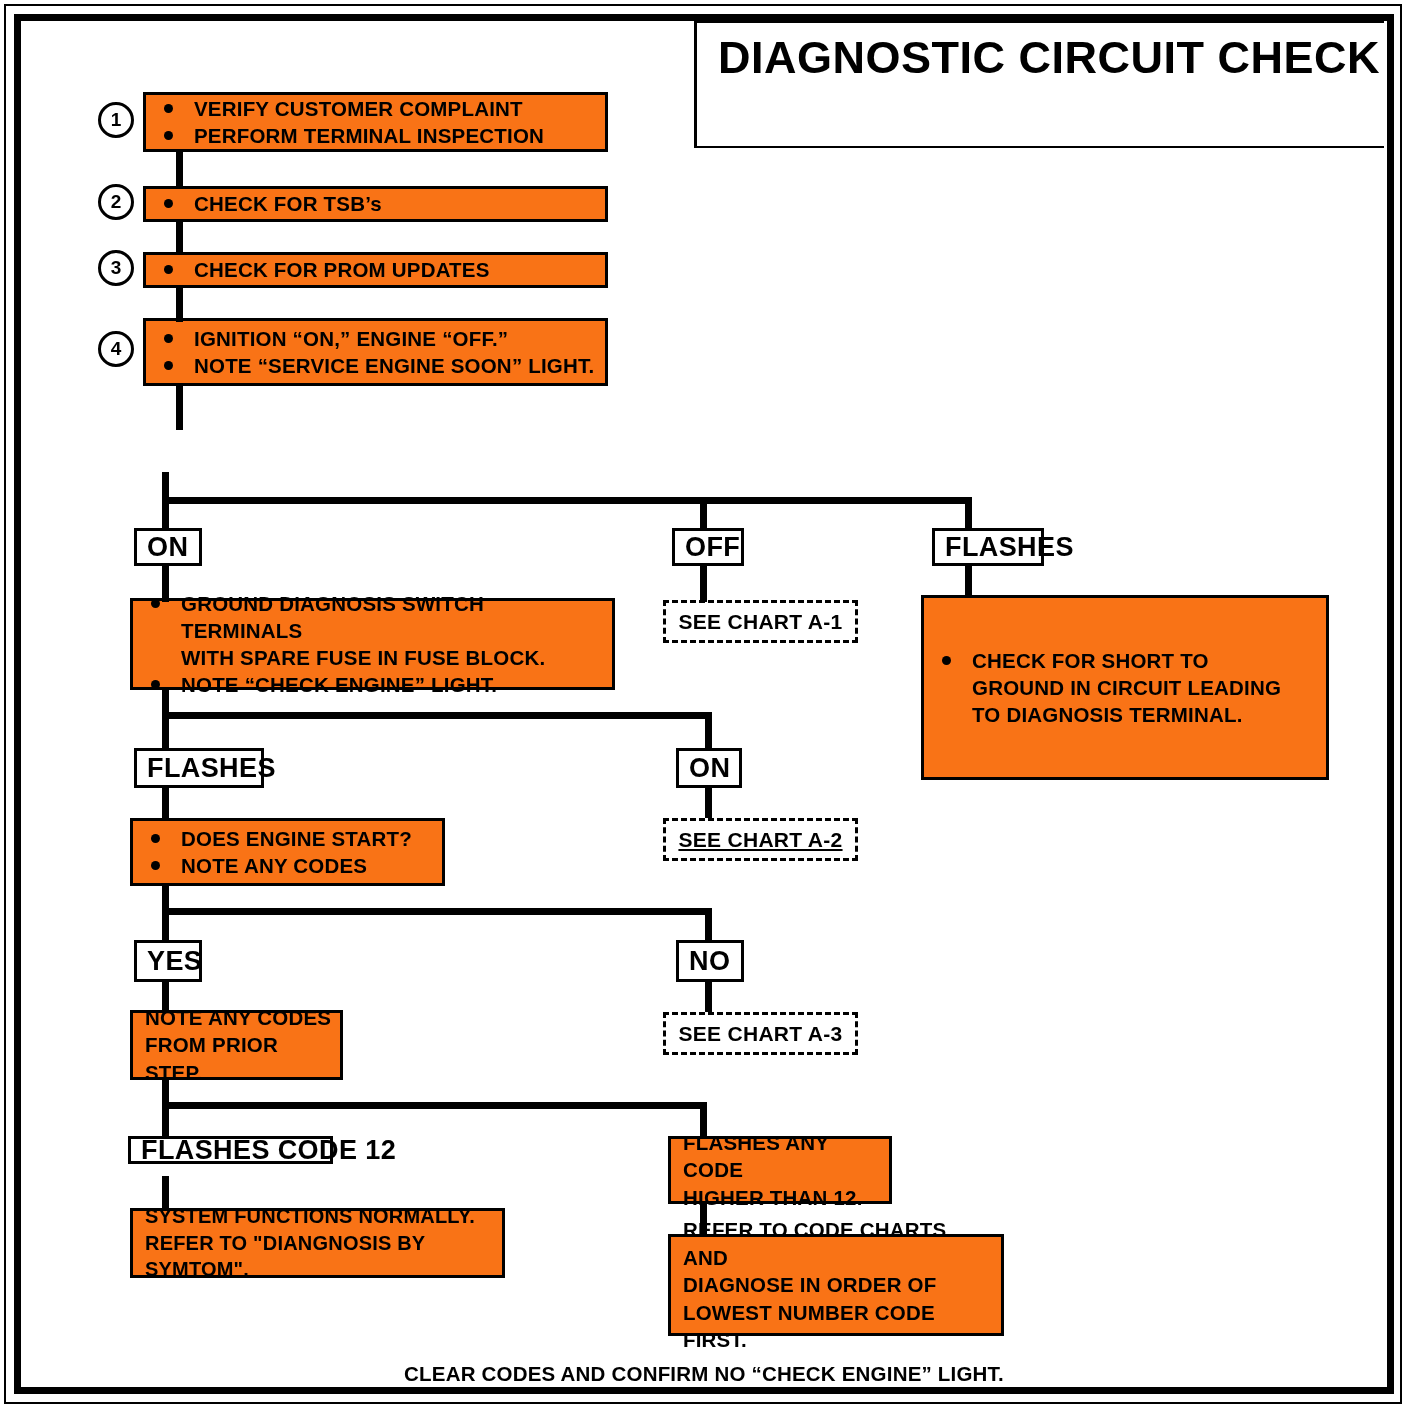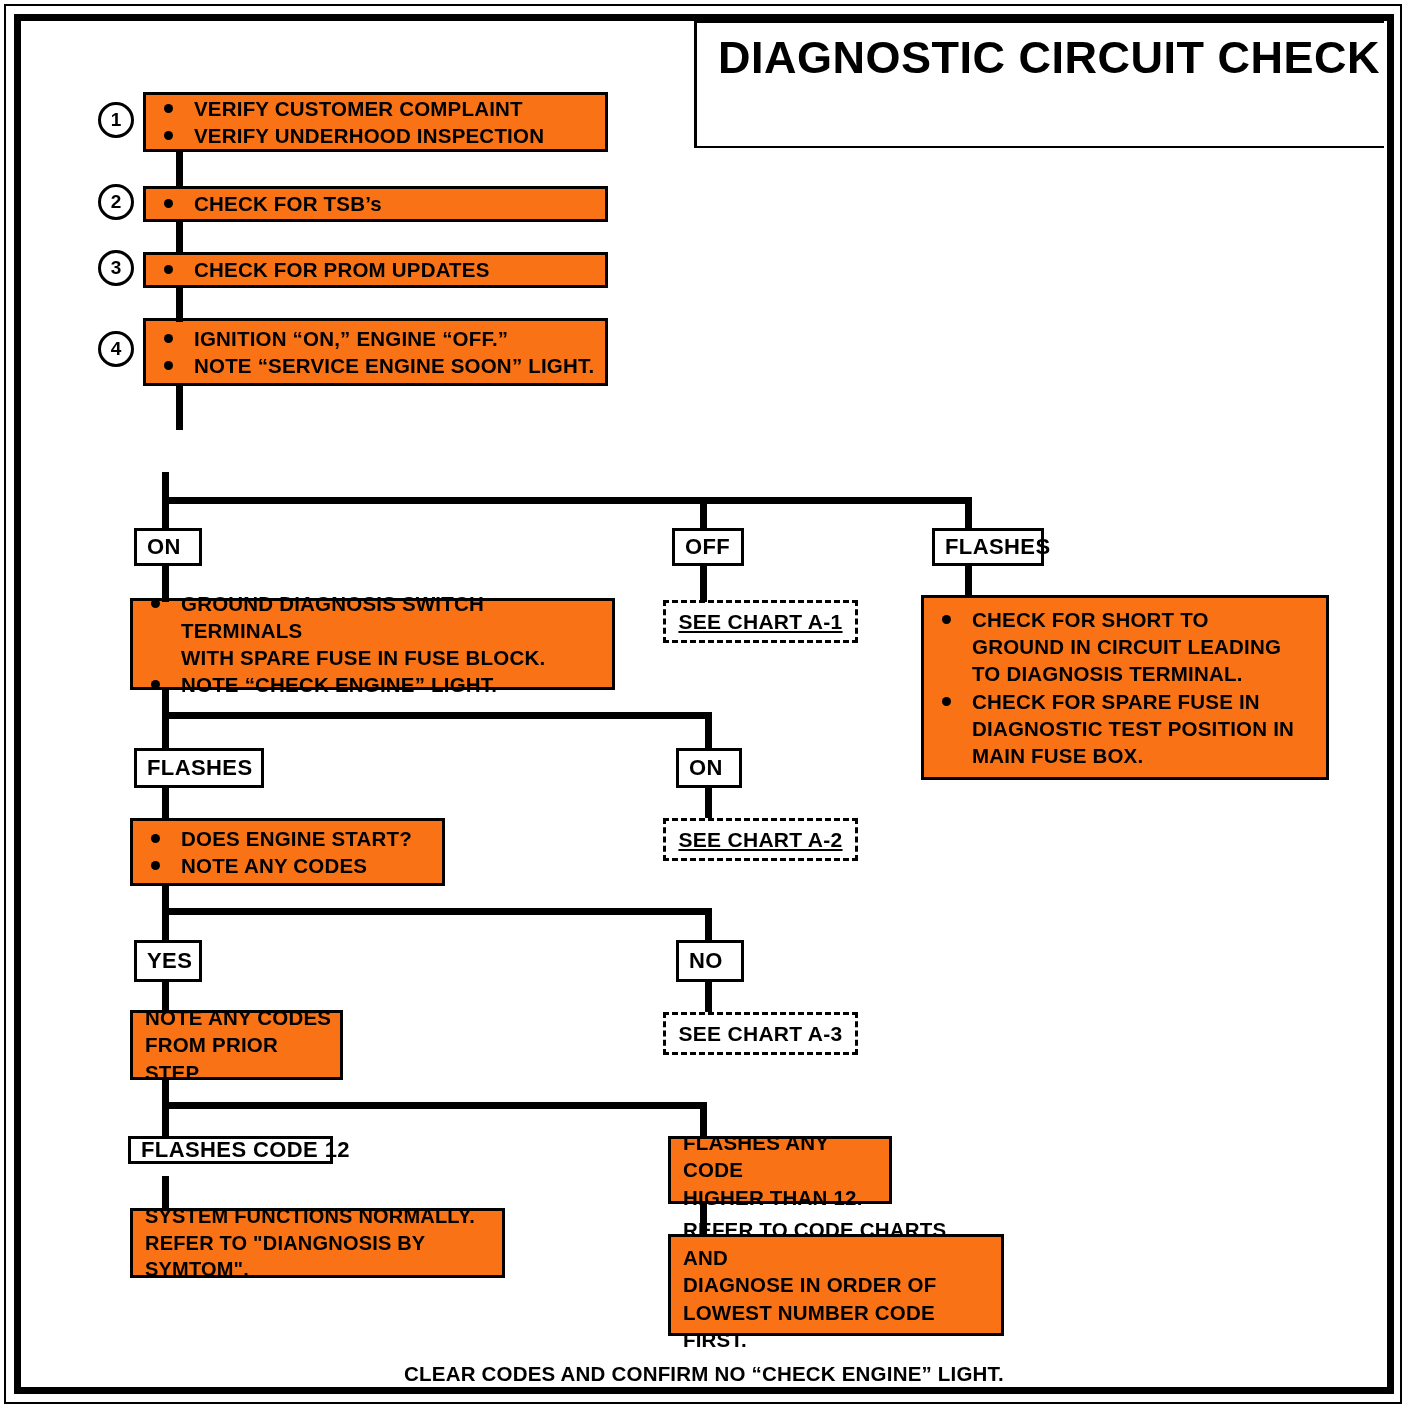--- a/index.html
+++ b/index.html
@@ -57,21 +57,21 @@
     position: absolute;
     border: 3px solid #000;
     background: #fff;
     box-sizing: border-box;
     display: flex;
     align-items: center;
     z-index: 3;
   }
   .lbl span {
     font-weight: bold;
-    font-size: 22px;
+    font-size: 27px;
     letter-spacing: .4px;
     padding-left: 10px;
     white-space: nowrap;
   }
   .dashed span {
     font-weight: bold;
     font-size: 21px;
     letter-spacing: .3px;
     white-space: nowrap;
   }
@@ -190,21 +190,21 @@
 
   <div class="title-box"></div>
   <div class="title-text">DIAGNOSTIC CIRCUIT CHECK</div>
 
   <div class="stepnum" style="left:98px; top:102px;">
     <span>1</span>
   </div>
   <div class="box" style="left:143px; top:92px; width:465px; height:60px;">
     <ul class="bl">
       <li>VERIFY CUSTOMER COMPLAINT</li>
-      <li>VERIFY UNDERHOOD INSPECTION</li>
+      <li>PERFORM TERMINAL INSPECTION</li>
     </ul>
   </div>
 
   <div class="v" style="left:176px; top:150px; height:38px;"></div>
 
   <div class="stepnum" style="left:98px; top:184px;">
     <span>2</span>
   </div>
   <div class="box" style="left:143px; top:186px; width:465px; height:36px;">
     <ul class="bl">
@@ -259,32 +259,29 @@
   <div class="v" style="left:965px; top:564px; height:34px;"></div>
 
   <div class="box" style="left:130px; top:598px; width:485px; height:92px;">
     <ul class="bl">
       <li>GROUND DIAGNOSIS SWITCH TERMINALS
 WITH SPARE FUSE IN FUSE BLOCK.</li>
       <li>NOTE “CHECK ENGINE” LIGHT.</li>
     </ul>
   </div>
 
-  <div class="dashed" style="left:663px; top:600px; width:195px; height:43px;text-decoration:underline;">
+  <div class="dashed" style="left:663px; top:600px; width:195px; height:43px;">
     <span>SEE CHART A-1</span>
   </div>
 
   <div class="box" style="left:921px; top:595px; width:408px; height:185px;">
     <ul class="bl">
       <li>CHECK FOR SHORT TO
 GROUND IN CIRCUIT LEADING
 TO DIAGNOSIS TERMINAL.</li>
-      <li>CHECK FOR SPARE FUSE IN
-DIAGNOSTIC TEST POSITION IN
-MAIN FUSE BOX.</li>
     </ul>
   </div>
 
   <div class="v" style="left:162px; top:688px; height:30px;"></div>
   <div class="v" style="left:162px; top:712px; height:38px;"></div>
   <div class="h" style="left:162px; top:712px; width:550px;"></div>
   <div class="v" style="left:705px; top:712px; height:38px;"></div>
 
   <div class="lbl" style="left:134px; top:748px; width:130px; height:40px;">
     <span>FLASHES</span>

